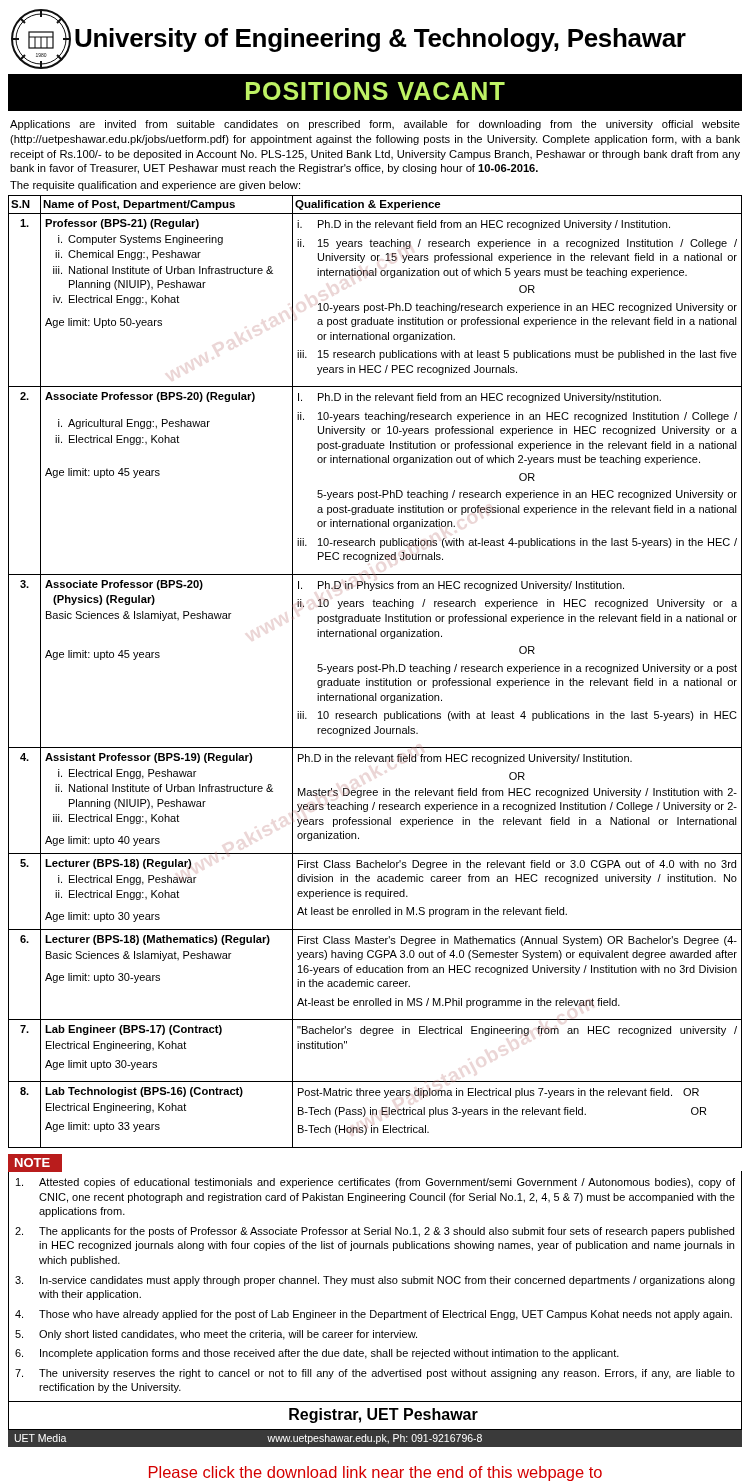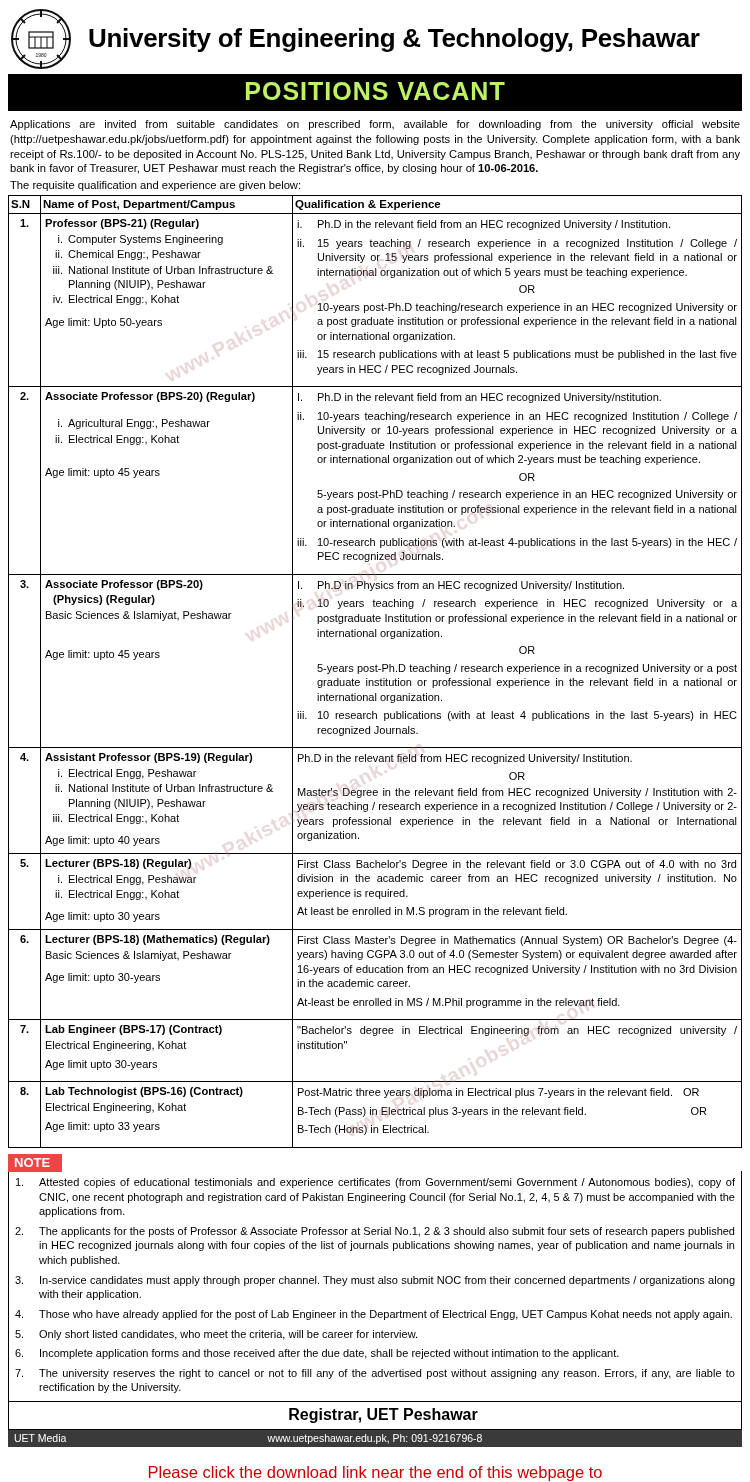--- a/index.html
+++ b/index.html
@@ -7,21 +7,21 @@
   body {
     width:750px;
     font-family:"Liberation Sans", sans-serif;
     background:#ffffff;
     color:#000000;
     font-size:11px;
   }
   .page { width:750px; position:relative; padding:6px 8px 0 8px; }
 
   
-  .masthead { display:flex; align-items:center; gap:16px; padding:2px 0 4px 2px; }
+  .masthead { display:flex; align-items:center; gap:2px; padding:2px 0 4px 2px; }
   .logo { width:62px; height:62px; flex:0 0 62px; position:relative; }
   .logo svg { display:block; }
   .uni-title {
     font-size:26px;
     font-weight:bold;
     letter-spacing:-0.3px;
     line-height:1.05;
     white-space:nowrap;
   }
   .banner {
@@ -87,21 +87,21 @@
   .age { margin-top:9px; font-size:11px; }
   .plain-line { font-size:11px; line-height:1.32; margin:0 0 4px 0; text-align:justify; }
   .or-line { text-align:center; font-size:11px; margin:3px 0 3px 0; }
   .q-item { display:flex; gap:6px; margin-bottom:4px; font-size:11px; line-height:1.32; }
   .q-item .mark { flex:0 0 14px; }
   .q-item .txt { flex:1 1 auto; text-align:justify; }
   .q-item .txt .or { display:block; text-align:center; margin:3px 0; }
 
   
   .note-head {
-    background:#ef4444;
+    background:#b91c1c;
     color:#ffffff;
     font-weight:bold;
     font-size:13px;
     display:inline-block;
     padding:1px 12px 2px 6px;
     margin:6px 0 0 0;
   }
   .note-box { border:1px solid #000; border-top:none; padding:4px 6px 6px 6px; }
   .note-item { display:flex; gap:8px; font-size:11px; line-height:1.33; margin-bottom:5px; }
   .note-item .num { flex:0 0 16px; }

